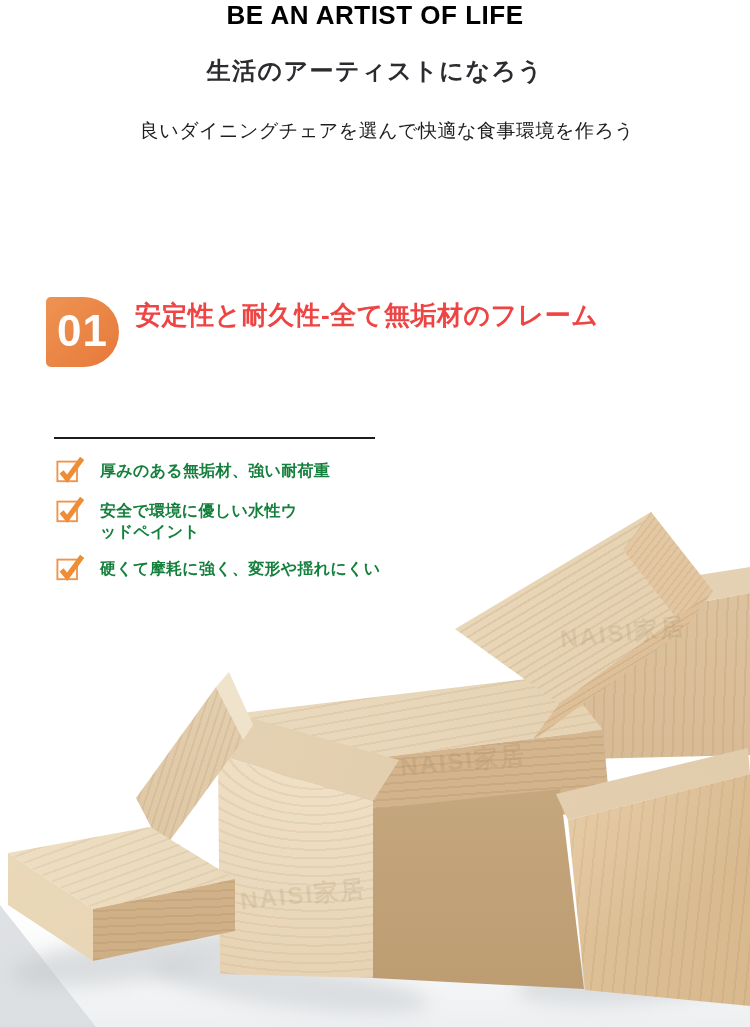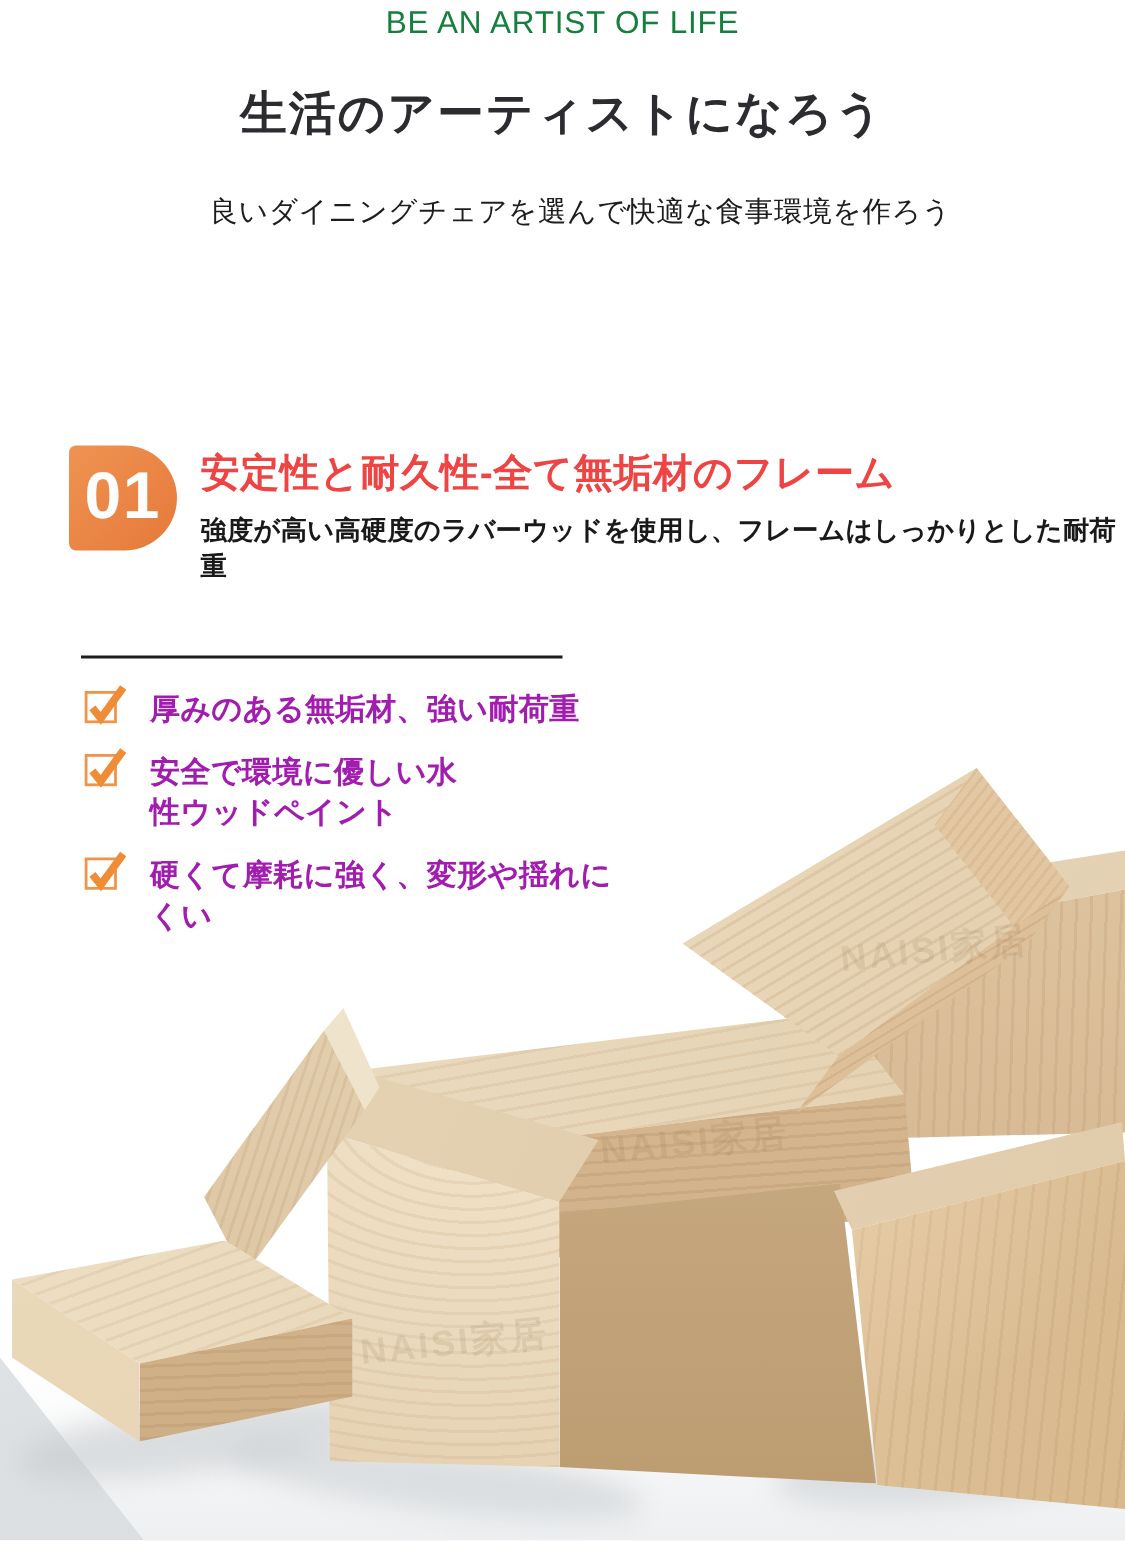--- a/index.html
+++ b/index.html
@@ -1,39 +1,39 @@
 <!DOCTYPE html>
 <html><head>
 <meta charset="utf-8">
 <style>
   * { margin:0; padding:0; box-sizing:border-box; }
   html,body { background:#fff; }
   body { font-family:"Liberation Sans","DejaVu Sans",sans-serif; }
   .page { position:relative; width:750px; height:1027px; background:#ffffff; overflow:hidden; margin:0 auto; }
 
   
-  .eyebrow { margin-top:0; text-align:center; font-size:21px; line-height:31px; font-weight:400; letter-spacing:.5px; color:#15803d; }
-  .title { margin-top:24px; text-align:center; font-size:31px; font-weight:800; letter-spacing:1.5px; color:#2c2c30; }
+  .eyebrow { margin-top:0; text-align:center; font-size:26px; line-height:31px; font-weight:700; letter-spacing:.5px; color:#000000; }
+  .title { margin-top:24px; text-align:center; font-size:24px; font-weight:800; letter-spacing:1.5px; color:#2c2c30; }
   .subtitle { margin-top:31px; text-align:center; font-size:19px; font-weight:500; letter-spacing:.5px; color:#1d1d1f;padding-left:24px; }
 
   
   .section-head { position:absolute; top:297px; left:46px; display:flex; align-items:flex-start; }
   .number-badge { width:73px; height:70px; background:linear-gradient(135deg,#ef9352,#e5793a);
     border-radius:5px 37px 37px 5px; display:flex; align-items:center; justify-content:center; }
   .number-badge span { color:#fdfdfd; font-size:44px; font-weight:800; letter-spacing:1px; transform:translateY(-1px); }
   .section-texts { margin-left:16px; padding-top:2px; }
   .section-texts h2 { font-size:26px; font-weight:600; color:#ef4444; line-height:1.25; letter-spacing:.5px; }
   .section-texts p { margin-top:9px; font-size:17.5px; font-weight:700; color:#191919; letter-spacing:.2px; }
 
   .divider { position:absolute; top:437px; left:54px; width:321px; height:2px; background:#1c1c1c; }
 
   .feature-list { position:absolute; top:456px; left:56px; list-style:none; width:360px; }
   .feature-item { display:flex; align-items:flex-start; margin-bottom:12px; }
   .check-icon { width:28px; height:28px; flex:0 0 28px; margin-right:16px; }
-  .feature-text { font-size:20px; font-weight:600; color:#a21caf; line-height:1.32; letter-spacing:.3px; padding-top:4px; }
+  .feature-text { font-size:16px; font-weight:600; color:#15803d; line-height:1.32; letter-spacing:.3px; padding-top:4px; }
   .feature-item:nth-child(2) .feature-text { max-width:213px; }
 
   
   .scene { position:absolute; left:0; top:497px; width:750px; height:530px; overflow:hidden; }
   .face, .shadow, .floor, .floor-corner { position:absolute; left:0; top:0; width:750px; height:530px; }
   .face::after { content:""; position:absolute; inset:0; }
 
   .floor { background:linear-gradient(180deg, rgba(238,240,242,0) 78%, #edeff1 100%); }
   .floor-corner { background:linear-gradient(205deg, rgba(212,215,218,0) 30%, #d9dcdf 75%);
     clip-path:polygon(0px 408px, 96px 530px, 0px 530px); opacity:.85; }
@@ -104,21 +104,20 @@
     <h1 class="title">生活のアーティストになろう</h1>
     <p class="subtitle">良いダイニングチェアを選んで快適な食事環境を作ろう</p>
   </header>
 
   <div class="section-head">
     <div class="number-badge">
       <span>01</span>
     </div>
     <div class="section-texts">
       <h2>安定性と耐久性-全て無垢材のフレーム</h2>
-      <p>強度が高い高硬度のラバーウッドを使用し、フレームはしっかりとした耐荷重</p>
     </div>
   </div>
 
   <div class="divider"></div>
 
   <ul class="feature-list">
     <li class="feature-item">
       <span class="check-icon">
         <svg viewBox="0 0 30 30" width="28" height="28">
           <rect x="1.5" y="6" width="21" height="21" fill="#ffffff" stroke="#f0944a" stroke-width="2"></rect>

